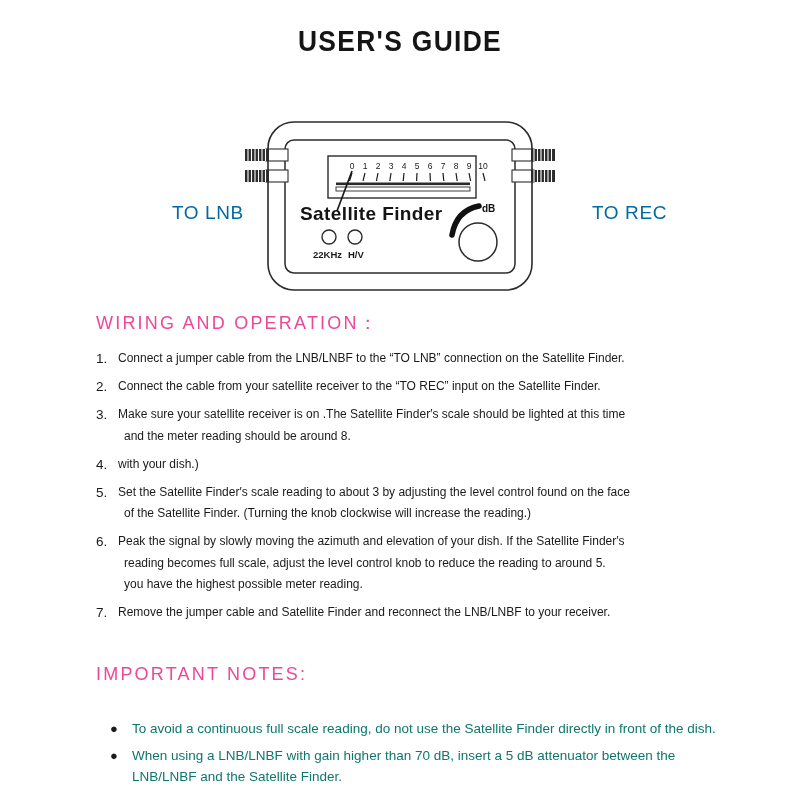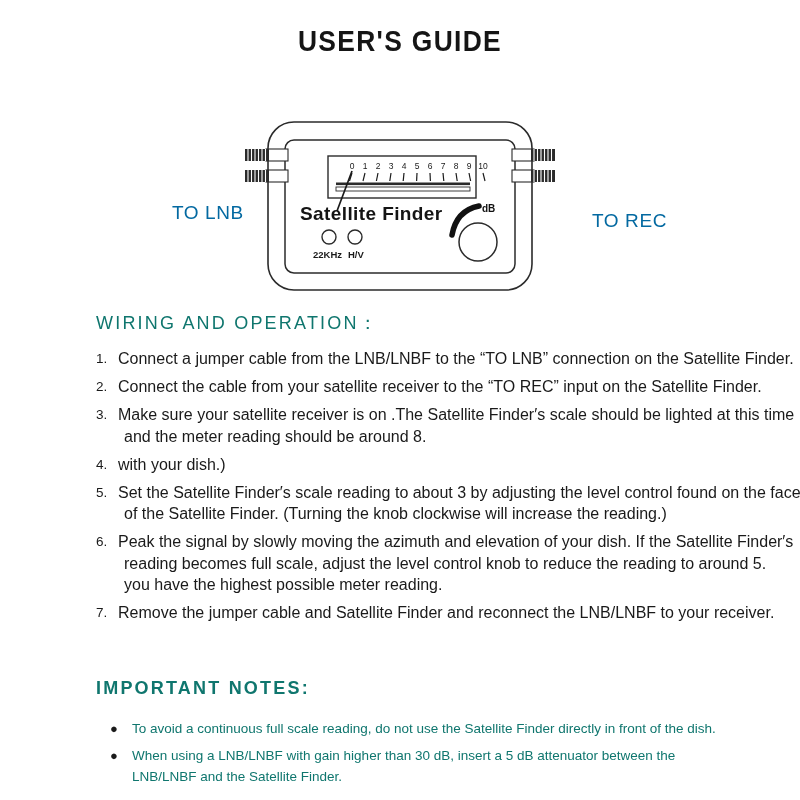--- a/index.html
+++ b/index.html
@@ -41,33 +41,33 @@
   .device-svg { display:block; }
 
   .side-label {
     position: absolute;
     font-size: 19px;
     letter-spacing: 0.6px;
     color: #0369a1;
     top: 94px;
   }
   .side-label.left  { left: 172px; }
-  .side-label.right { left: 592px; margin-top: 8px; }
+  .side-label.right { left: 592px; }
 
   
   .section-heading {
     position: absolute;
     left: 96px;
     font-size: 18px;
     letter-spacing: 2.2px;
-    color: #0f766e;
+    color: #ec4899;
     white-space: nowrap;
   }
   #wiring-heading    { top: 311px; }
-  #notes-heading     { top: 678px; font-weight: bold; }
+  #notes-heading     { top: 664px; }
 
   
   .steps {
     position: absolute;
     top: 348px;
     left: 96px;
     width: 640px;
   }
   .step {
     display: flex;
@@ -76,21 +76,21 @@
   }
   .step-num {
     width: 22px;
     flex: 0 0 22px;
     font-size: 13.5px;
     line-height: 21.5px;
     color: #1a1a1a;
   }
   .step-body {
     flex: 1;
-    font-size: 16px;
+    font-size: 12px;
     line-height: 21.5px;
     color: #1a1a1a;
   }
   .step-body .ln { display: block; white-space: nowrap; }
   .step-body .ln + .ln { padding-left: 6px; }
 
   
   .notes {
     position: absolute;
     top: 718px;
@@ -297,18 +297,18 @@
   <div class="note">
     <div class="note-bullet">●</div>
     <div class="note-body">
       <span class="ln">To avoid a continuous full scale reading, do not use the Satellite Finder directly in front of the dish.</span>
     </div>
   </div>
 
   <div class="note">
     <div class="note-bullet">●</div>
     <div class="note-body">
-      <span class="ln">When using a LNB/LNBF with gain higher than 30 dB, insert a 5 dB attenuator between the</span>
+      <span class="ln">When using a LNB/LNBF with gain higher than 70 dB, insert a 5 dB attenuator between the</span>
       <span class="ln">LNB/LNBF and the Satellite Finder.</span>
     </div>
   </div>
 
 </div>
 
 </body></html>

